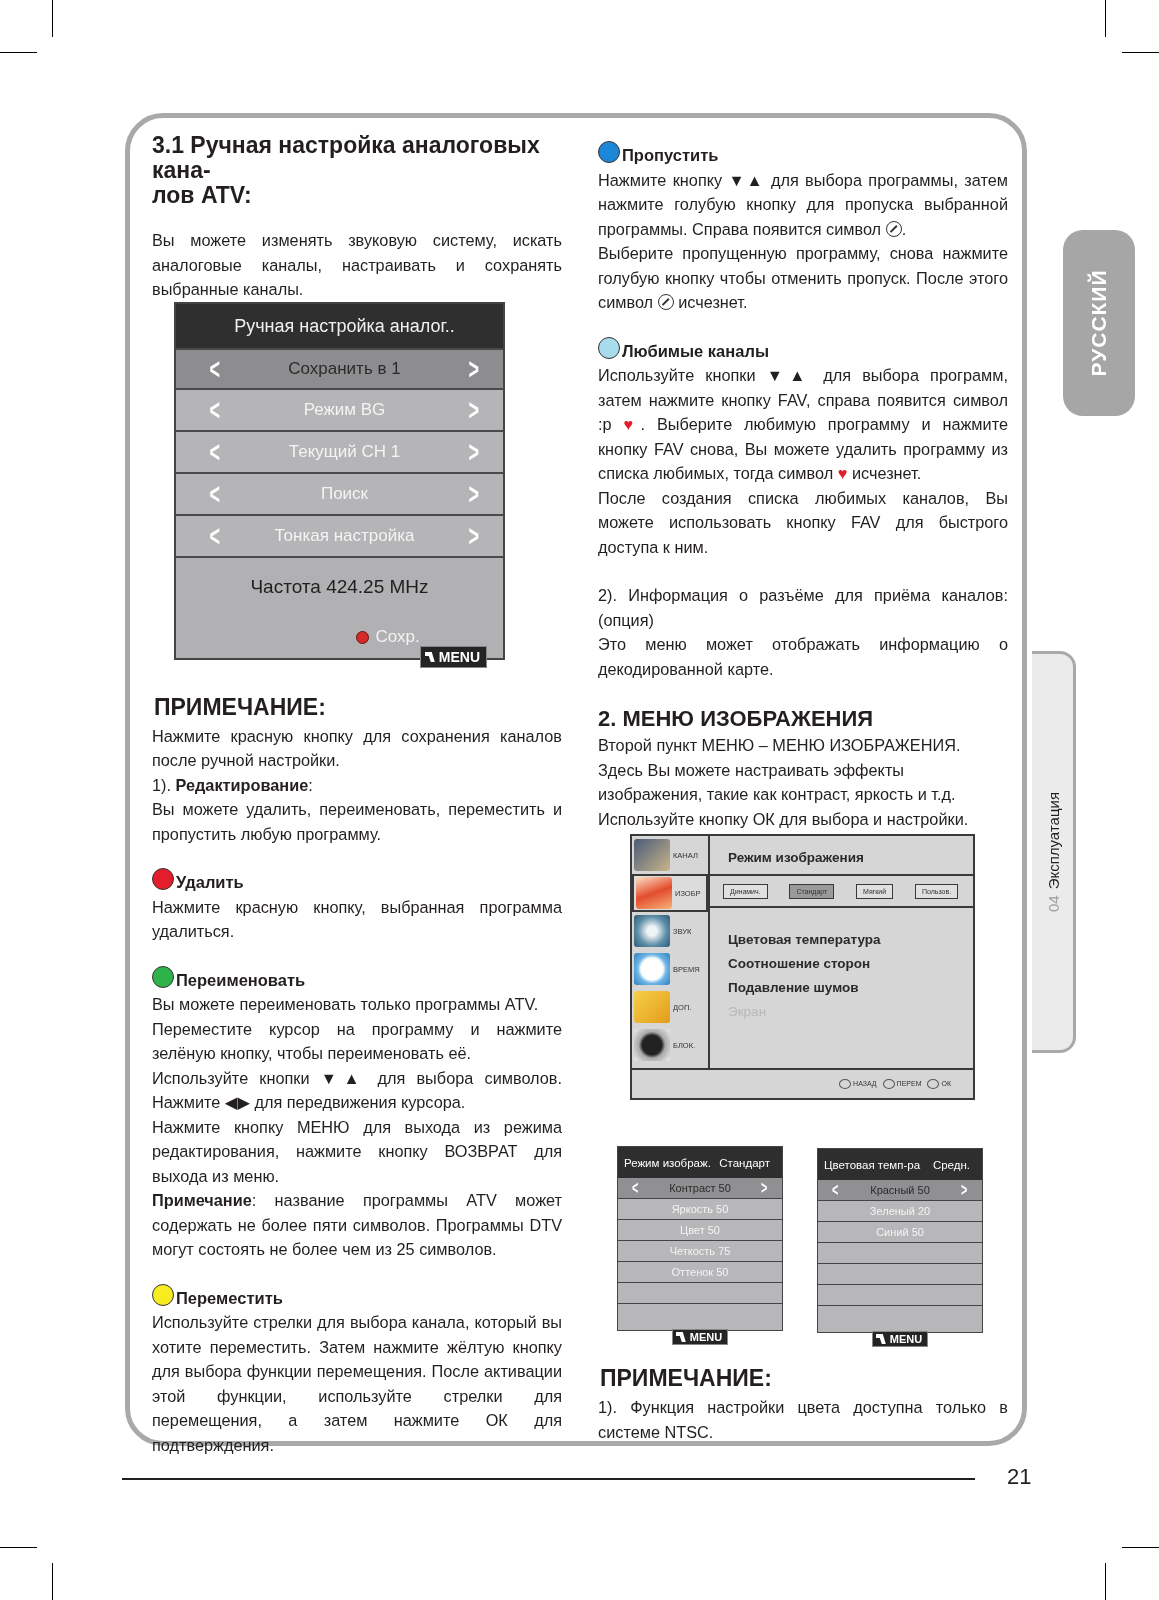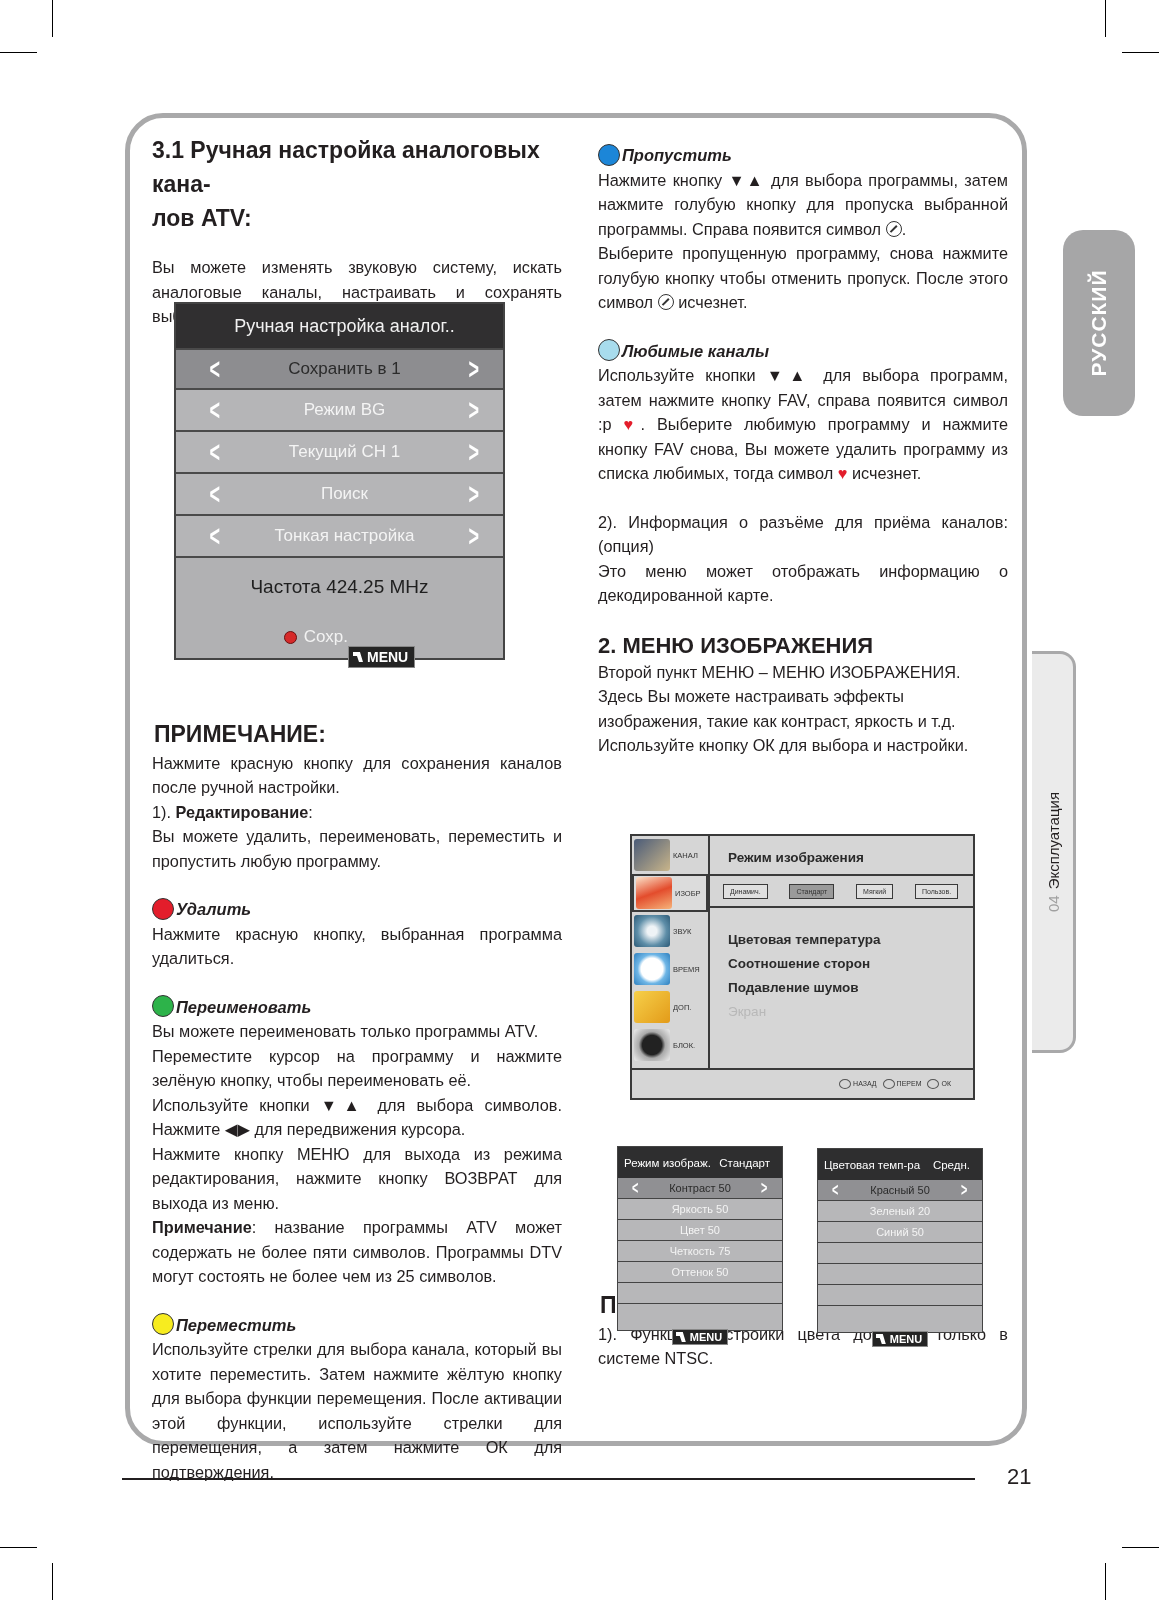--- a/index.html
+++ b/index.html
@@ -24,44 +24,44 @@
   .tab-sec .lbl { position: absolute; left: 50%; top: 50%; transform: translate(-50%,-50%) rotate(-90deg);
                   white-space: nowrap; font-size: 15px; color: #231f20; }
   .tab-sec .num { color: #a0a0a0; margin-right: 6px; }
 
   
   .col { position: absolute; font-size: 16.3px; line-height: 24.5px; }
   .col.left { left: 152px; top: 133px; width: 410px; }
   .col.right { left: 598px; top: 143px; width: 410px; }
   .j { text-align: justify; }
   .p { margin: 0; }
-  h1.sec { font-size: 23px; line-height: 34px; font-weight: bold; margin: 0 0 20px 0; color: #231f20; }
+  h1.sec { font-size: 23px; line-height: 25px; font-weight: bold; margin: 0 0 20px 0; color: #231f20; }
   h2.note { font-size: 23px; font-weight: bold; margin: 2px; line-height: 30px; }
   h2.menu { font-size: 22px; font-weight: bold; margin: 0; line-height: 28px; }
-  .subhead { font-weight: bold; font-size: 16.5px; display: flex; align-items: flex-end; margin: 0; font-style: italic; }
+  .subhead { font-weight: bold; font-size: 16.5px; display: flex; align-items: flex-start; margin: 0; }
   .dot { width: 22px; height: 22px; border-radius: 50%; border: 1px solid #333; box-sizing: border-box;
          display: inline-block; margin-right: 2px; position: relative; top: -2px; }
   .gap { height: 24px; }
   .sym { display:inline-block; width:16px; height:16px; border:1.5px solid #333; border-radius:50%;
          box-sizing:border-box; vertical-align:-2px; position:relative; }
   .sym::after { content:""; position:absolute; left:2px; top:6px; width:9px; height:1.5px; background:#333; transform: rotate(-45deg); }
   .heart { color: #e31d2b; }
 
   
   .osd1 { position: absolute; left: 174px; top: 302px; width: 331px; height: 358px;
           border: 2px solid #444; box-sizing: border-box; background: #b1b1b3; }
   .osd1 .title { height: 44px; background: #302f30; color: #f1f1f1; font-size: 18px;
                  display: flex; align-items: center; justify-content: center; padding-left: 10px; }
   .osd-row { height: 42px; border-bottom: 2px solid #4a4a4a; display: flex; align-items: center;
              justify-content: space-between; padding: 0 20px 0 30px; box-sizing: border-box;
              background: #b5b5b7; color: #f4f4f4; font-size: 17px; }
   .osd-row.sel { background: #8d8d90; color: #2b2b2b; border-top: 2px solid #4a4a4a; }
   .osd-row .arr { font-size: 30px; color: #fff; font-weight: bold; transform: scaleX(0.6); }
   .osd1 .freq { text-align: center; font-size: 19px; color: #1f1f1f; margin-top: 18px; }
-  .osd1 .foot { display: flex; justify-content: center; align-items: center; padding: 8px 16px 0 36px; }
+  .osd1 .foot { display: flex; justify-content: flex-end; align-items: center; padding: 8px 16px 0 36px; }
   .save { color: #f2f2f2; font-size: 17px; display: flex; align-items: center; }
   .save .rd { width: 11px; height: 11px; border-radius: 50%; background: #d62a2a; border: 1px solid #6a1010; margin-right: 7px; }
   .menu-btn { background: #242424; color: #fff; font-weight: bold; font-size: 14px; padding: 2px 6px 2px 4px;
               display: inline-flex; align-items: center; border: 1px solid #888; margin-top: 40px; }
   .menu-btn .mi { display:inline-block; width:10px; height:10px; background:#fff; margin-right:4px;
                   clip-path: polygon(0 0, 70% 0, 100% 100%, 60% 100%, 40% 40%, 0 40%); }
 
   
   .pm { position: absolute; left: 630px; top: 834px; width: 345px; height: 266px;
         border: 2px solid #3a3a3a; box-sizing: border-box; background: #d6d6d6; }
@@ -208,20 +208,21 @@
     </p>
   <p class="p j"><span>Нажмите кнопку </span><span>▼▲</span><span> для выбора программы, затем нажмите голубую кнопку для пропуска выбранной программы. Справа появится символ </span><span class="sym"></span><span>.</span></p>
   <p class="p j"><span>Выберите пропущенную программу, снова нажмите голубую кнопку чтобы отменить пропуск. После этого символ </span><span class="sym"></span><span> исчезнет.</span></p>
   <div class="gap"></div>
 
   <p class="subhead">
       <span class="dot" style="background:#a8dced"></span>
       <span>Любимые каналы</span>
     </p>
   <p class="p j"><span>Используйте кнопки </span><span>▼▲</span><span> для выбора программ, затем нажмите кнопку FAV, справа появится символ :р </span><span class="heart">♥</span><span>. Выберите любимую программу и нажмите кнопку FAV снова, Вы можете удалить программу из списка любимых, тогда символ </span><span class="heart">♥</span><span> исчезнет.</span></p>
+  <p class="p j">После создания списка любимых каналов, Вы можете использовать кнопку FAV для быстрого доступа к ним.</p>
   <div class="gap"></div>
 
   <p class="p j">2). Информация о разъёме для приёма каналов: (опция)</p>
   <p class="p j">Это меню может отображать информацию о декодированной карте.</p>
   <div class="gap"></div>
 
   <h2 class="menu">2. МЕНЮ ИЗОБРАЖЕНИЯ</h2>
   <p class="p">Второй пункт МЕНЮ – МЕНЮ ИЗОБРАЖЕНИЯ.</p>
   <p class="p">Здесь Вы можете настраивать эффекты изображения, такие как контраст, яркость и т.д.</p>
   <p class="p">Используйте кнопку ОК для выбора и настройки.</p>

